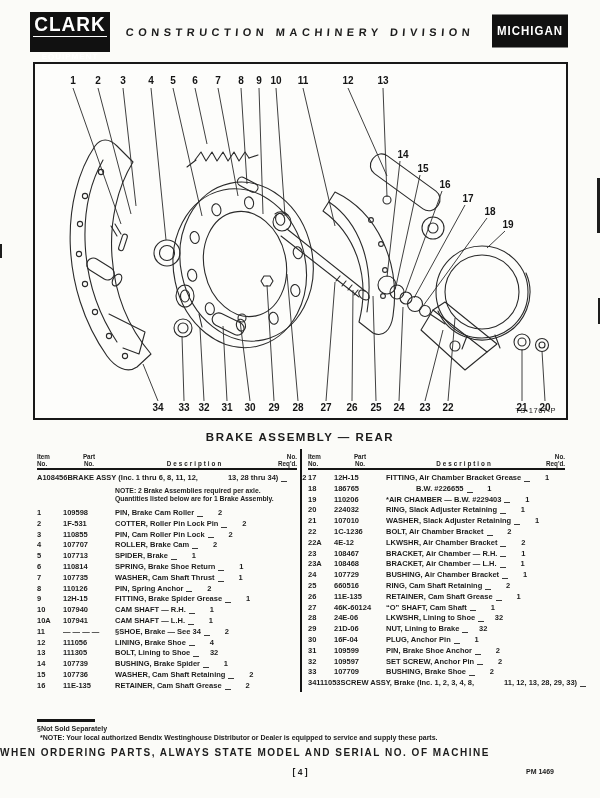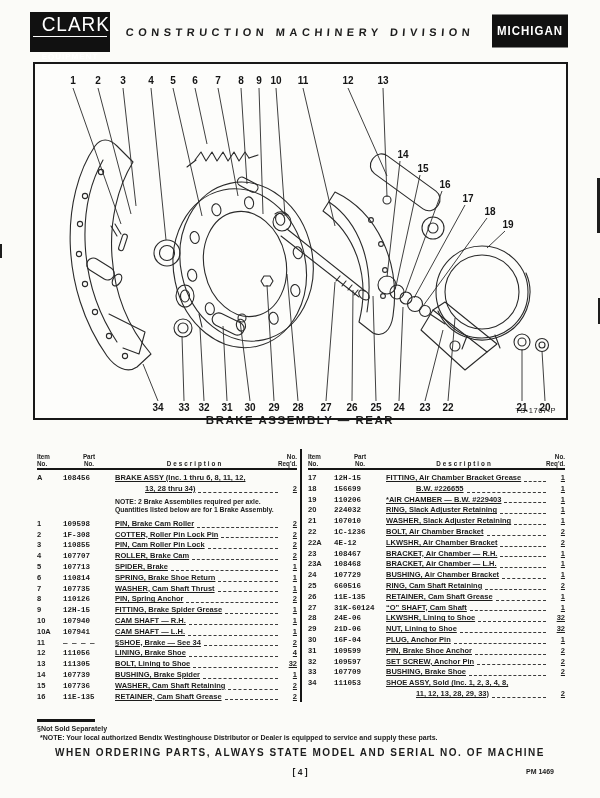--- a/index.html
+++ b/index.html
@@ -2,62 +2,62 @@
 <html><head>
 <meta charset="utf-8">
 <style>
   html,body{margin:0;padding:0;background:#e8e8e4;}
   .page{position:relative;width:600px;height:798px;background:#fbfbf8;overflow:hidden;
         font-family:"Liberation Sans",sans-serif;color:#1c1c1c;}
   
   .header{position:absolute;top:10px;left:30px;width:540px;height:44px;}
   .clark-logo{position:absolute;left:0;top:2px;width:80px;height:40px;background:#111;color:#fff;
               text-align:center;padding-top:3px;box-sizing:border-box;}
-  .clark-name{font-size:19px;font-weight:400;letter-spacing:1px;line-height:20px;transform:scaleY(1.05);text-align:right;}
+  .clark-name{font-size:19px;font-weight:700;letter-spacing:1px;line-height:20px;transform:scaleY(1.05);}
   .clark-sub{font-size:8px;font-weight:700;letter-spacing:1px;line-height:9px;border-top:1.5px solid #fff;
              margin:1px 3px 0 3px;padding-top:15px;}
   .division{position:absolute;left:90px;right:90px;top:16px;text-align:center;font-size:11px;
             font-weight:800;letter-spacing:4.5px;white-space:nowrap;transform:skewX(-4deg);}
   .michigan{position:absolute;right:2px;top:6px;width:76px;height:30px;background:#111;color:#fff;
             font-size:11.5px;font-weight:900;letter-spacing:1px;text-align:center;line-height:30px;
             transform:scaleY(1.1);}
   
   .diagram-box{position:absolute;left:33px;top:62px;width:535px;height:358px;border:2px solid #181818;
                background:#fdfdfb;box-sizing:border-box;}
   .diagram-box svg{position:absolute;left:0;top:0;width:100%;height:100%;}
   .ts-num{position:absolute;right:10px;bottom:3px;font-size:7.5px;font-weight:400;letter-spacing:.5px;}
   
-  .table-title{position:absolute;top:414px;left:0;width:600px;text-align:center;font-size:11.5px;
+  .table-title{position:absolute;top:431px;left:0;width:600px;text-align:center;font-size:11.5px;
                font-weight:800;letter-spacing:1.5px;}
   .tables{position:absolute;top:449px;left:33px;width:535px;display:flex;align-items:stretch;}
   .col{width:267px;box-sizing:border-box;padding:0 3px 0 4px;}
   .col-right{border-left:2px solid #161616;width:268px;padding-left:6px;}
   .thead{display:flex;align-items:flex-end;border-bottom:2px solid #161616;padding-bottom:1px;height:18px;}
   .th{font-size:6.3px;font-weight:800;white-space:pre-line;line-height:6.5px;text-align:center;}
   .th-item{width:26px;text-align:left;}
   .th-part{width:52px;}
   .th-desc{flex:1;letter-spacing:2px;}
   .th-qty{width:22px;text-align:right;}
   .rows{padding-top:3px;}
   .prow{display:flex;font-size:7.5px;font-weight:700;line-height:10.8px;}
   .c-item{width:26px;}
-  .c-part{width:52px;font-family:Liberation Mono, monospace;}
-  .c-body{flex:1;display:flex;flex-direction:column;text-decoration:underline;}
+  .c-part{width:52px;}
+  .c-body{flex:1;display:flex;flex-direction:row;}
   .dline{display:flex;align-items:flex-end;}
   .dline2{padding-left:30px;justify-content:space-between;}
   .dtext{white-space:nowrap;}
   .leader{flex:1;border-bottom:1.2px dashed #3a3a3a;margin:0 3px 2px 3px;min-width:6px;}
   .qty{width:16px;text-align:right;}
   .note{font-size:6.8px;font-weight:700;line-height:8.6px;margin:3px 0 4px 78px;width:172px;}
   
   .footnotes{position:absolute;left:37px;top:719px;width:530px;}
   .fn-bar{width:58px;height:2.5px;background:#161616;margin-bottom:2px;}
   .fn1{font-size:7px;font-weight:700;line-height:9px;}
   .fn2{font-size:7px;font-weight:700;line-height:9px;padding-left:3px;}
-  .ordering{position:absolute;top:747px;left:0;width:600px;text-align:center;font-size:10px;
+  .ordering{position:absolute;top:747px;left:0;width:600px;font-size:10px;
             font-weight:800;letter-spacing:1.5px;}
   .pageno{position:absolute;top:767px;left:0;width:600px;text-align:center;font-size:8.5px;font-weight:700;}
   .form-num{position:absolute;top:768px;right:46px;font-size:7px;font-weight:700;}
   
   .artifact{position:absolute;background:#1d1d1d;}
 </style>
 </head>
 <body>
 
 <div class="page">
@@ -284,21 +284,21 @@
             <div class="c-body">
               <div class="dline">
                 <span class="dtext">PIN, Brake Cam Roller</span>
                 <span class="leader"></span>
                 <span class="qty">2</span>
               </div>
             </div>
           </div>
           <div class="prow">
             <span class="c-item">2</span>
-            <span class="c-part">1F-308</span>
+            <span class="c-part">1F-531</span>
             <div class="c-body">
               <div class="dline">
                 <span class="dtext">COTTER, Roller Pin Lock Pin</span>
                 <span class="leader"></span>
                 <span class="qty">2</span>
               </div>
             </div>
           </div>
           <div class="prow">
             <span class="c-item">3</span>
@@ -484,21 +484,21 @@
             <div class="c-body">
               <div class="dline">
                 <span class="dtext">FITTING, Air Chamber Bracket Grease</span>
                 <span class="leader"></span>
                 <span class="qty">1</span>
               </div>
             </div>
           </div>
           <div class="prow">
             <span class="c-item">18</span>
-            <span class="c-part">156699</span>
+            <span class="c-part">186765</span>
             <div class="c-body">
               <div class="dline dline2">
                 <span class="dtext">B.W. #226655</span>
                 <span class="leader"></span>
                 <span class="qty">1</span>
               </div>
             </div>
           </div>
           <div class="prow">
             <span class="c-item">19</span>
@@ -605,21 +605,21 @@
             <div class="c-body">
               <div class="dline">
                 <span class="dtext">RETAINER, Cam Shaft Grease</span>
                 <span class="leader"></span>
                 <span class="qty">1</span>
               </div>
             </div>
           </div>
           <div class="prow">
             <span class="c-item">27</span>
-            <span class="c-part">31K-60124</span>
+            <span class="c-part">46K-60124</span>
             <div class="c-body">
               <div class="dline">
                 <span class="dtext">“O” SHAFT, Cam Shaft</span>
                 <span class="leader"></span>
                 <span class="qty">1</span>
               </div>
             </div>
           </div>
           <div class="prow">
             <span class="c-item">28</span>
@@ -630,21 +630,21 @@
                 <span class="leader"></span>
                 <span class="qty">32</span>
               </div>
             </div>
           </div>
           <div class="prow">
             <span class="c-item">29</span>
             <span class="c-part">21D-06</span>
             <div class="c-body">
               <div class="dline">
-                <span class="dtext">NUT, Lining to Shoe</span>
+                <span class="dtext">NUT, Lining to Brake</span>
                 <span class="leader"></span>
                 <span class="qty">32</span>
               </div>
             </div>
           </div>
           <div class="prow">
             <span class="c-item">30</span>
             <span class="c-part">16F-04</span>
             <div class="c-body">
               <div class="dline">
@@ -685,21 +685,21 @@
                 <span class="leader"></span>
                 <span class="qty">2</span>
               </div>
             </div>
           </div>
           <div class="prow">
             <span class="c-item">34</span>
             <span class="c-part">111053</span>
             <div class="c-body">
               <div class="dline">
-                <span class="dtext">SHOE ASSY, Sold (Inc. 1, 2, 3, 4, 8,</span>
+                <span class="dtext">SCREW ASSY, Brake (Inc. 1, 2, 3, 4, 8,</span>
               </div>
               <div class="dline dline2">
                 <span class="dtext">11, 12, 13, 28, 29, 33)</span>
                 <span class="leader"></span>
                 <span class="qty">2</span>
               </div>
             </div>
           </div>
         </div>
     </div>

